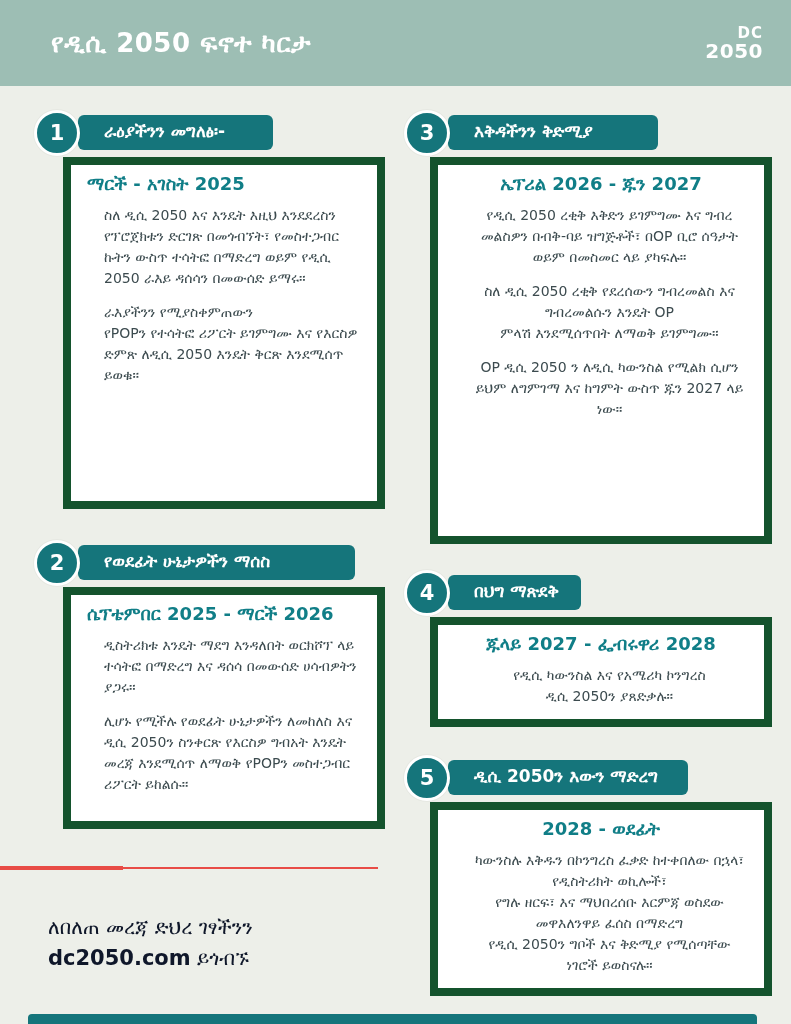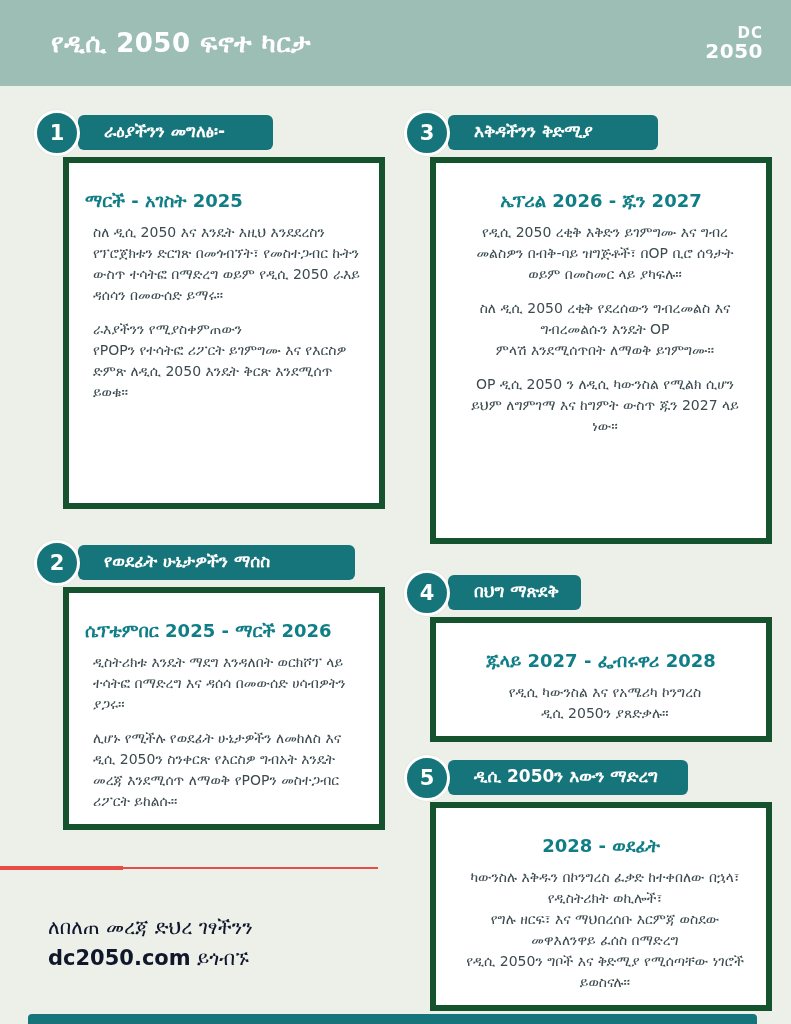--- a/index.html
+++ b/index.html
@@ -29,28 +29,28 @@
     font-size:21px;font-weight:bold;
     box-shadow:0 0 0 1px rgba(0,0,0,0.03);
   }
   .pill{
     position:absolute;left:41px;top:4px;height:35px;border-radius:6px;
     background:#15757b;color:#ffffff;font-weight:bold;font-size:17px;
     line-height:33px;padding:0 18px 0 26px;white-space:nowrap;z-index:2;
     box-sizing:border-box;
   }
   .card{
-    position:absolute;top:46px;background:#ffffff;border:6px solid #14532d;
-    box-sizing:border-box;padding:27px 16px 12px 16px;z-index:1;
+    position:absolute;top:46px;background:#ffffff;border:8px solid #14532d;
+    box-sizing:border-box;padding:8px 16px 12px 16px;z-index:1;
   }
   .card h2{
     margin:0 0 10px 0;font-size:18px;font-weight:bold;color:#107e87;
   }
   .card p{
-    margin:0 0 13px 8px;font-size:14px;line-height:21px;color:#3c4b4f;
+    margin:0 0 13px 17px;font-size:14px;line-height:21px;color:#3c4b4f;
     white-space:pre-line;
   }
   .card p:last-child{margin-bottom:0;}
 
   .card-left{left:26px;width:322px;}
   .card-right{left:23px;width:342px;text-align:center;}
 
   
   .redline-a{position:absolute;left:0;top:866px;width:123px;height:4px;background:#e84c46;}
   .redline-b{position:absolute;left:123px;top:867px;width:255px;height:2px;background:#e84c46;}

